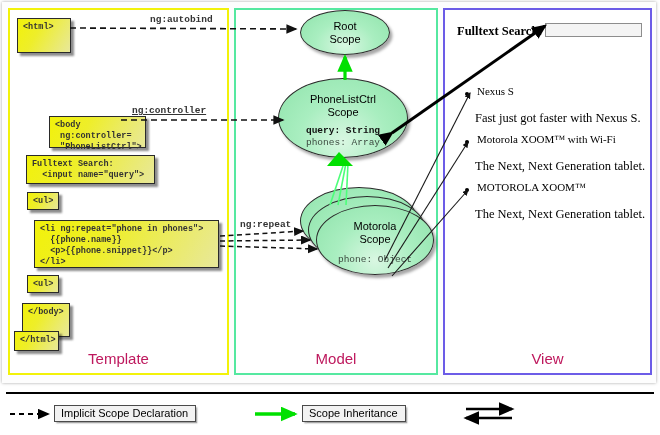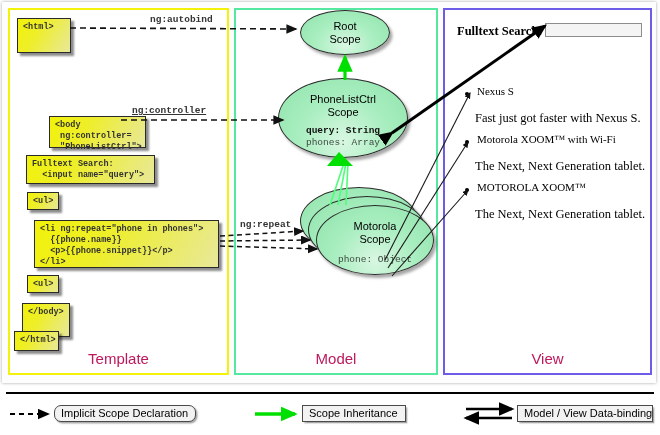--- a/index.html
+++ b/index.html
@@ -310,19 +310,18 @@
     </defs>
 
     <line x1="10" y1="414" x2="48" y2="414" stroke="#000" stroke-width="2" stroke-dasharray="5,4" marker-end="url(#lgArrowBlack)"></line>
 
     <line x1="255" y1="414" x2="295" y2="414" stroke="#00e000" stroke-width="3.4" marker-end="url(#lgArrowGreen)"></line>
 
     <line x1="466" y1="409" x2="512" y2="409" stroke="#000" stroke-width="2.6" marker-end="url(#lgArrowBlack)"></line>
     <line x1="512" y1="418" x2="466" y2="418" stroke="#000" stroke-width="2.6" marker-end="url(#lgArrowBlack)"></line>
   </svg>
 
-  <div class="legend-box" style="left:54px; width:142px;border-radius:7px;">Implicit Scope Declaration</div>
+  <div class="legend-box" style="left:54px; width:142px;">Implicit Scope Declaration</div>
 
   <div class="legend-box" style="left:302px; width:104px;">Scope Inheritance</div>
 
-  <div class="legend-box" style="left:517px; width:136px;">Model / View Data-binding</div>
 
 </div>
 
 </body></html>

